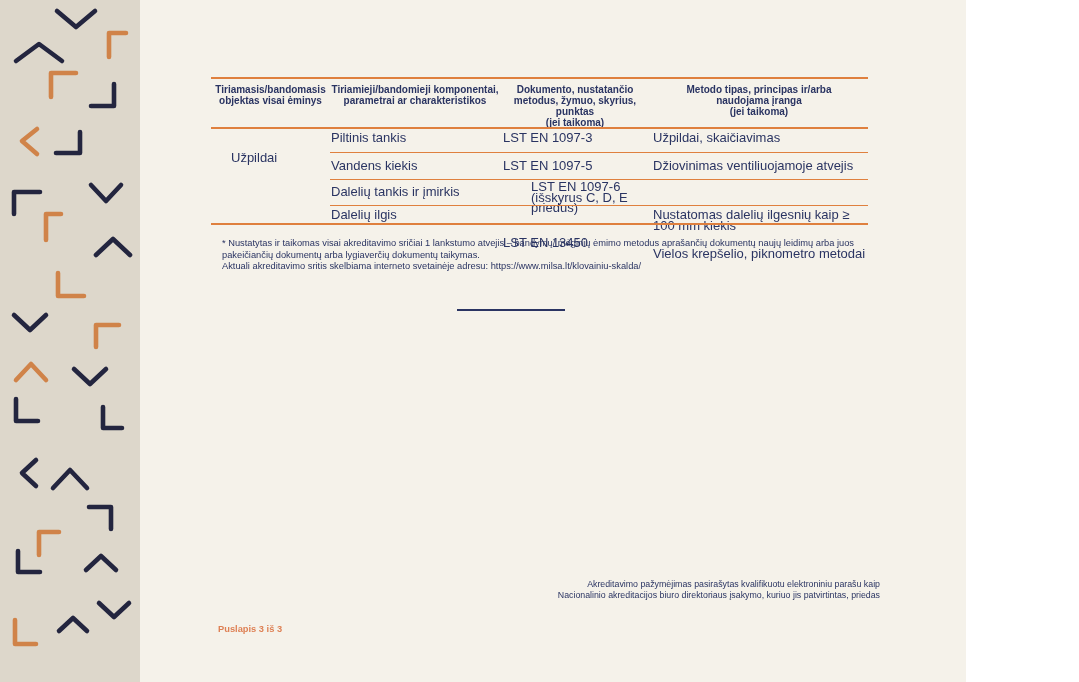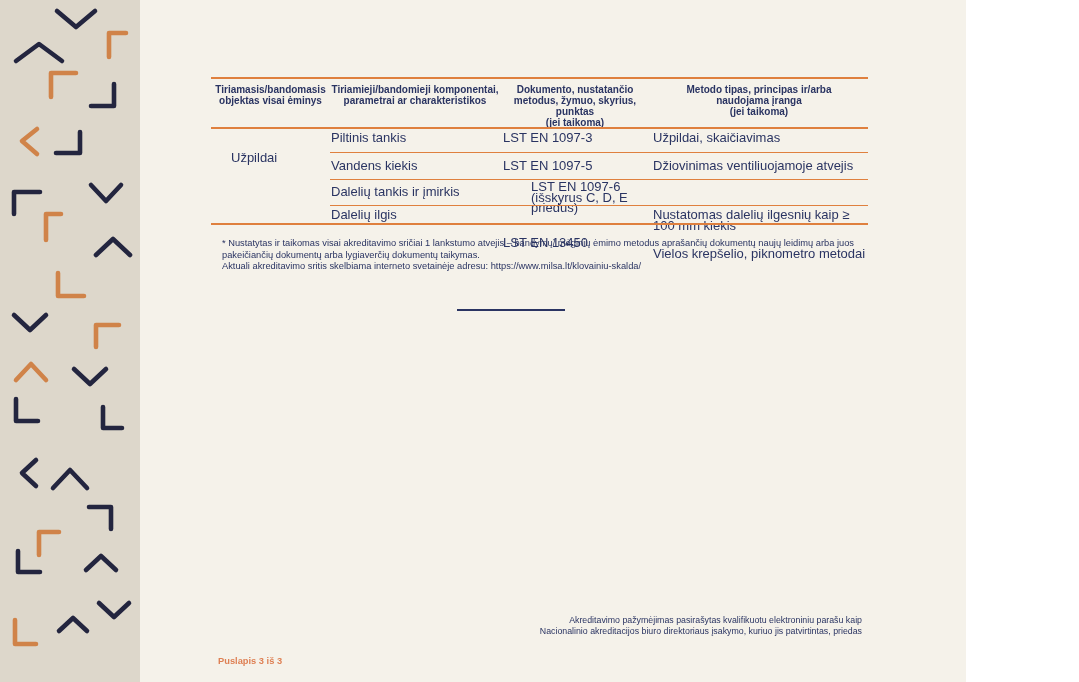--- a/index.html
+++ b/index.html
@@ -117,21 +117,21 @@
 
       <div class="abs oline" style="left:211px;top:223px;width:657px;height:2px;"></div>
     </div>
 
     <div class="abs footnote" style="left:222px;top:238px;width:650px;">* Nustatytas ir taikomas visai akreditavimo sričiai 1 lankstumo atvejis – bandymų/ mėginių ėmimo metodus aprašančių dokumentų naujų leidimų arba juos
 pakeičiančių dokumentų arba lygiaverčių dokumentų taikymas.</div>
     <div class="abs footnote" style="left:222px;top:261px;width:650px;">Aktuali akreditavimo sritis skelbiama interneto svetainėje adresu:  https://www.milsa.lt/klovainiu-skalda/</div>
 
     <div class="abs short-rule" style="left:457px;top:309px;width:108px;height:1.5px;"></div>
 
-    <div class="abs" style="left:462px;top:579px;width:400px;margin-top:36px;">
+    <div class="abs" style="left:480px;top:579px;width:400px;">
       <div class="sig-line">Akreditavimo pažymėjimas pasirašytas kvalifikuotu elektroniniu parašu kaip</div>
       <div class="sig-line">Nacionalinio akreditacijos biuro direktoriaus įsakymo, kuriuo jis patvirtintas, priedas</div>
     </div>
 
-    <div class="abs footer-text" style="left:218px;top:656px;text-align:center;">Puslapis 3 iš 3</div>
+    <div class="abs footer-text" style="left:218px;top:624px;text-align:center;">Puslapis 3 iš 3</div>
 
   </div>
 </div>
 
 </body></html>

